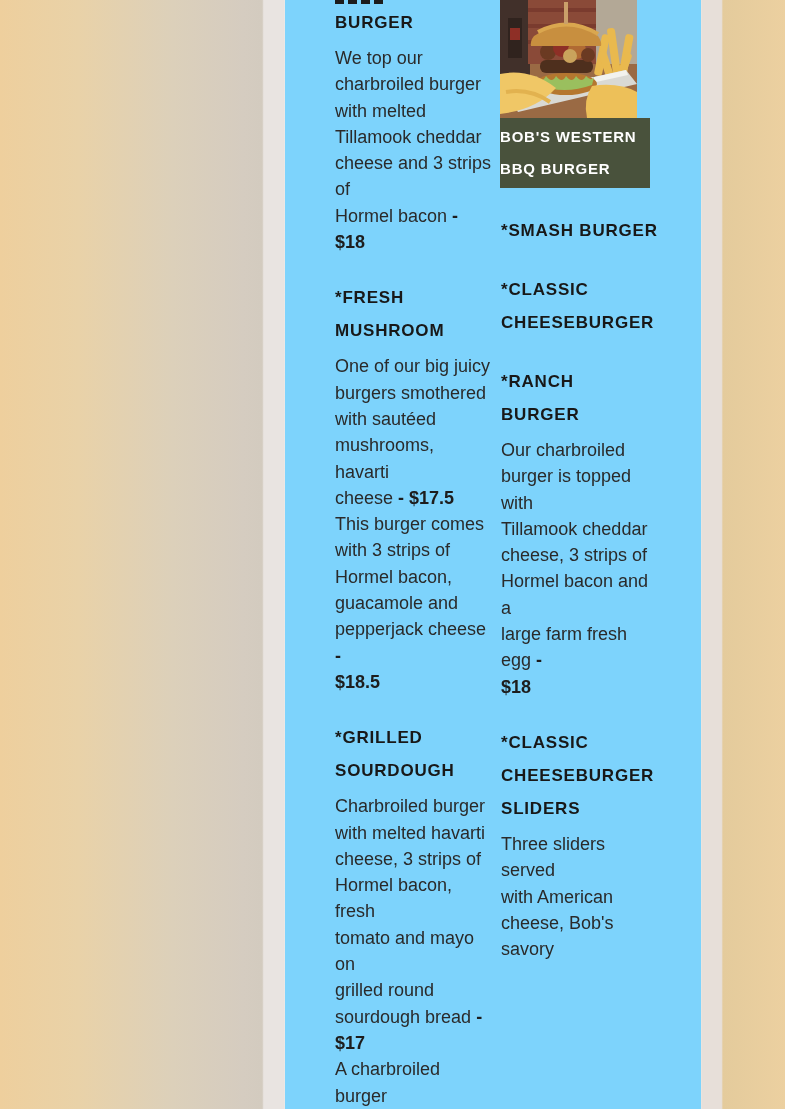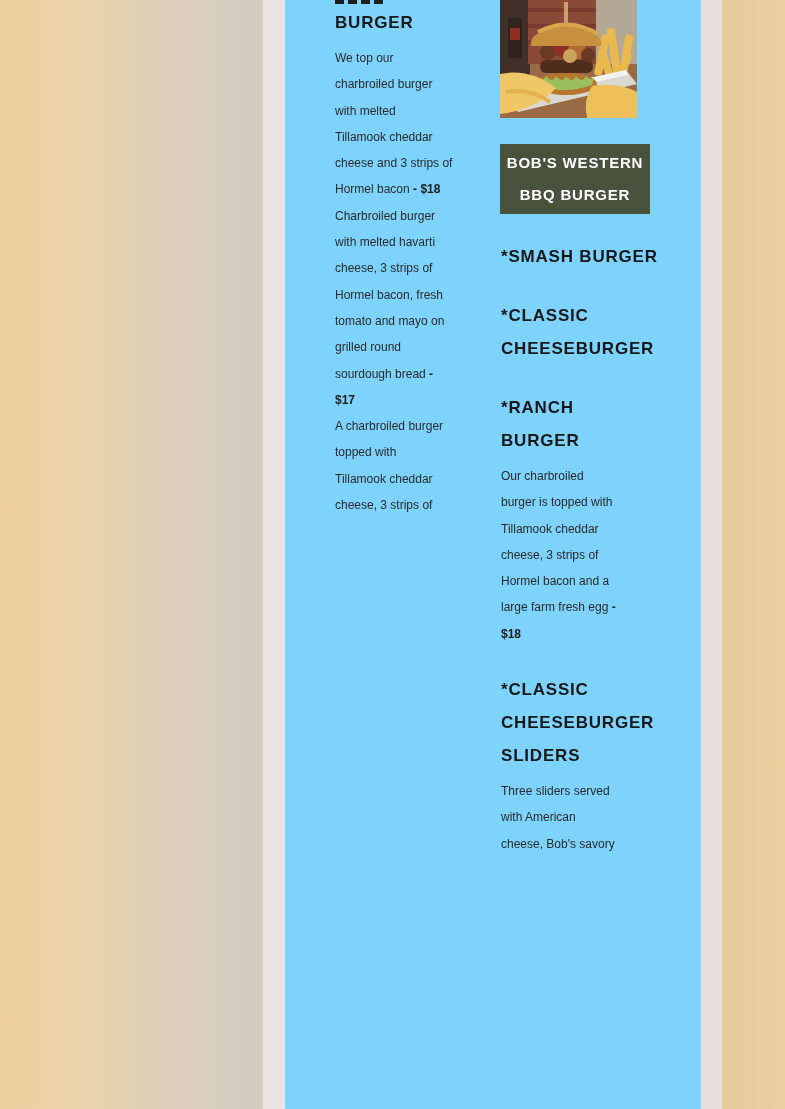--- a/index.html
+++ b/index.html
@@ -18,33 +18,33 @@
     background:#7dd3fc;
   }
   .cols{display:flex;padding-left:50px;}
   .col{width:158px;}
   .col-left{margin-right:8px;}
   .menu-item h3{
     margin:26px 0 6px;font-size:17px;line-height:33px;font-weight:700;
     letter-spacing:.8px;color:#181818;white-space:pre-line;
   }
   .menu-item.first h3{margin-top:6px;}
-  .menu-item p{margin:0;font-size:12px;line-height:26.3px;color:#2a2a2a;}
+  .menu-item p{margin:0;font-size:18px;line-height:26.3px;color:#2a2a2a;}
   .desc{white-space:pre-line;}
   .price{font-weight:700;white-space:pre-line;color:#1d1d1d;text-align:right;}
   .clip-fragment{
     position:absolute;top:0;left:50px;width:50px;height:4px;
     background:repeating-linear-gradient(90deg,#1c1c1c 0 9px,transparent 9px 13px);
   }
   figure.dish{margin:0 0 2px -1px;width:137px;}
   .photo-frame{width:137px;height:118px;overflow:hidden;display:block;}
   .caption{
     width:150px;background:#49523c;color:#ffffff;font-weight:700;
-    font-size:15px;line-height:32px;text-align:center;letter-spacing:.8px;
-    white-space:pre-line;padding:3px 0;margin-top:26px;
+    font-size:15px;line-height:32px;text-align:left;letter-spacing:.8px;
+    white-space:pre-line;padding:3px 0;
   }
 </style>
 </head>
 <body>
 
 <div class="content">
   <div class="clip-fragment"></div>
 
   <div class="cols">
 
@@ -54,26 +54,41 @@
         <h3>BURGER</h3>
         <p><span class="desc">We top our
 charbroiled burger
 with melted
 Tillamook cheddar
 cheese and 3 strips of
 Hormel bacon</span> <span class="price">- $18</span></p>
       </div>
 
       <div class="menu-item">
+        <h3>*FRESH
+MUSHROOM</h3>
+        <p><span class="desc">One of our big juicy
+burgers smothered
+with sautéed
+mushrooms, havarti
+cheese</span> <span class="price">- $17.5</span></p>
       </div>
 
       <div class="menu-item">
+        <p><span class="desc">This burger comes
+with 3 strips of
+Hormel bacon,
+guacamole and
+pepperjack cheese</span> <span class="price">-
+$18.5</span></p>
       </div>
 
       <div class="menu-item">
+        <h3>*GRILLED
+SOURDOUGH</h3>
         <p><span class="desc">Charbroiled burger
 with melted havarti
 cheese, 3 strips of
 Hormel bacon, fresh
 tomato and mayo on
 grilled round
 sourdough bread</span> <span class="price">-
 $17</span></p>
       </div>
 

